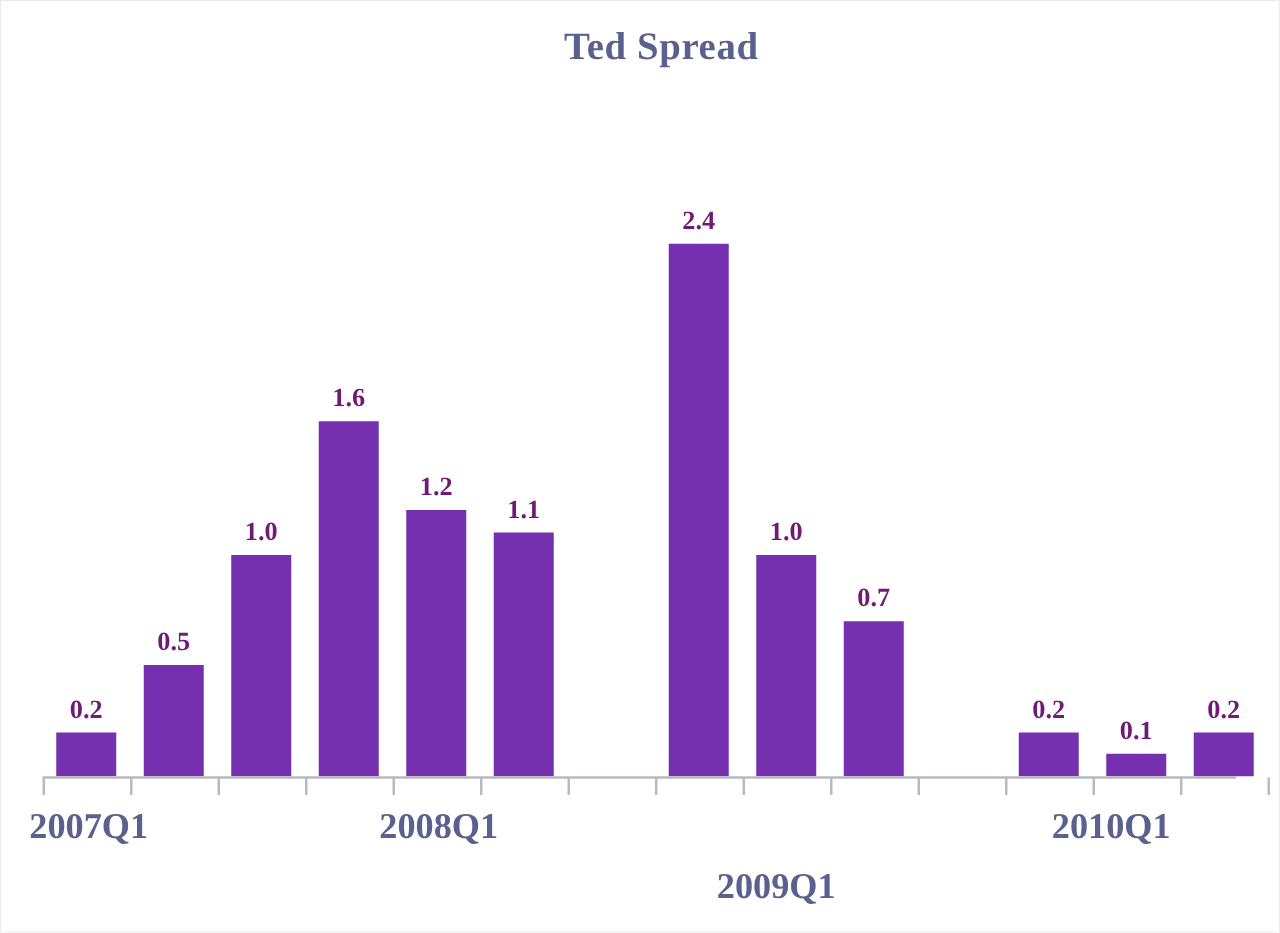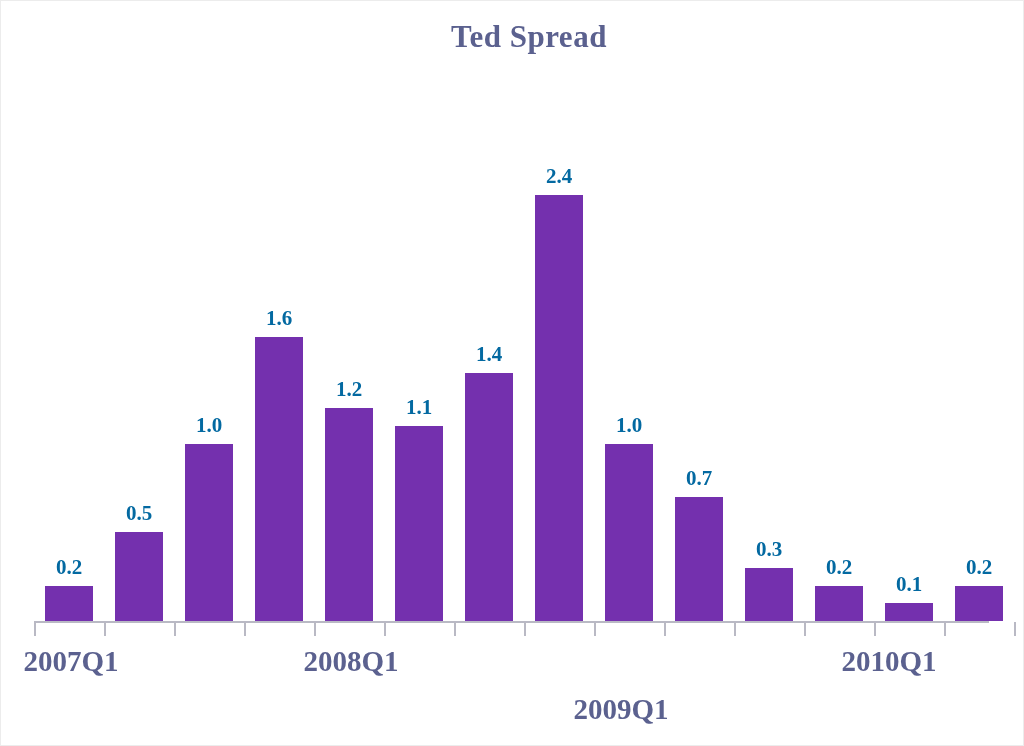--- a/index.html
+++ b/index.html
@@ -56,21 +56,21 @@
     background: #7430AE;
   }
   .bar-value {
     position: absolute;
     left: 0;
     width: 70px;
     text-align: center;
     font-family: "Liberation Serif", serif;
     font-size: 21px;
     font-weight: bold;
-    color: #0369a1;
+    color: #701a75;
     line-height: 1;
   }
 
   
   #x-axis-line {
     position: absolute;
     left: 33px;
     top: 620px;
     width: 955px;
     height: 2px;
@@ -146,39 +146,31 @@
         <div class="bar-value" style="bottom: 292px;">1.6</div>
       </div>
       <div class="bar-slot" style="left: 280px;">
         <div class="bar-rect" title="2008Q1: 1.2" style="height: 213px; background: rgb(116, 48, 174);"></div>
         <div class="bar-value" style="bottom: 221px;">1.2</div>
       </div>
       <div class="bar-slot" style="left: 350px;">
         <div class="bar-rect" title="2008Q2: 1.1" style="height: 195.25px; background: rgb(116, 48, 174);"></div>
         <div class="bar-value" style="bottom: 203.25px;">1.1</div>
       </div>
-      <div class="bar-slot" style="left: 420px;">
-        <div class="bar-rect" title="2008Q3: 1.4" style="height: 248.5px; background: rgb(116, 48, 174);"></div>
-        <div class="bar-value" style="bottom: 256.5px;">1.4</div>
-      </div>
       <div class="bar-slot" style="left: 490px;">
         <div class="bar-rect" title="2008Q4: 2.4" style="height: 426px; background: rgb(116, 48, 174);"></div>
         <div class="bar-value" style="bottom: 434px;">2.4</div>
       </div>
       <div class="bar-slot" style="left: 560px;">
         <div class="bar-rect" title="2009Q1: 1.0" style="height: 177.5px; background: rgb(116, 48, 174);"></div>
         <div class="bar-value" style="bottom: 185.5px;">1.0</div>
       </div>
       <div class="bar-slot" style="left: 630px;">
         <div class="bar-rect" title="2009Q2: 0.7" style="height: 124.25px; background: rgb(116, 48, 174);"></div>
         <div class="bar-value" style="bottom: 132.25px;">0.7</div>
-      </div>
-      <div class="bar-slot" style="left: 700px;">
-        <div class="bar-rect" title="2009Q3: 0.3" style="height: 53.25px; background: rgb(116, 48, 174);"></div>
-        <div class="bar-value" style="bottom: 61.25px;">0.3</div>
       </div>
       <div class="bar-slot" style="left: 770px;">
         <div class="bar-rect" title="2009Q4: 0.2" style="height: 35.5px; background: rgb(116, 48, 174);"></div>
         <div class="bar-value" style="bottom: 43.5px;">0.2</div>
       </div>
       <div class="bar-slot" style="left: 840px;">
         <div class="bar-rect" title="2010Q1: 0.1" style="height: 17.75px; background: rgb(116, 48, 174);"></div>
         <div class="bar-value" style="bottom: 25.75px;">0.1</div>
       </div>
       <div class="bar-slot" style="left: 910px;">

